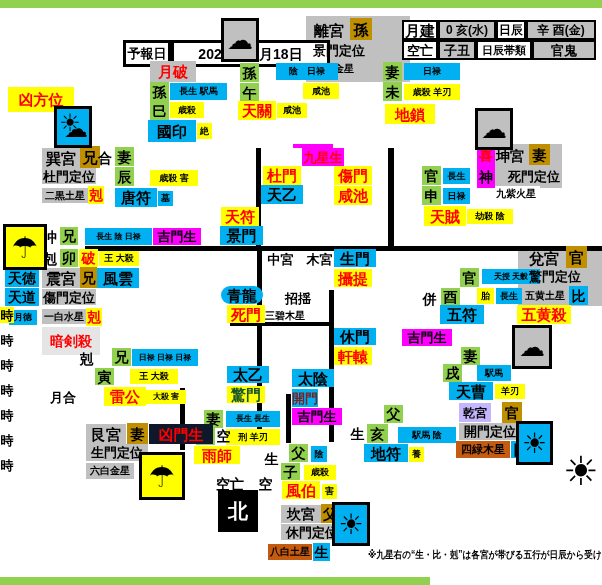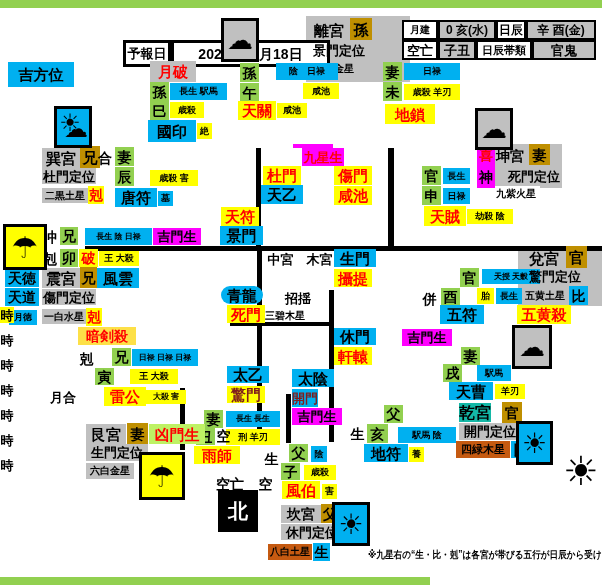--- a/index.html
+++ b/index.html
@@ -25,22 +25,22 @@
     <div class="rect" style="background: rgb(0, 0, 0); left: 230px; top: 322px; width: 103px; height: 4px;"></div>
     <div class="rect" style="background: rgb(0, 0, 0); left: 256px; top: 148px; width: 5px; height: 103px;"></div>
     <div class="rect" style="background: rgb(0, 0, 0); left: 257px; top: 251px; width: 5px; height: 191px;"></div>
     <div class="rect" style="background: rgb(0, 0, 0); left: 388px; top: 148px; width: 6px; height: 103px;"></div>
     <div class="rect" style="background: rgb(0, 0, 0); left: 329px; top: 290px; width: 5px; height: 152px;"></div>
     <div class="rect" style="background: rgb(0, 0, 0); left: 286px; top: 394px; width: 5px; height: 49px;"></div>
     <div class="rect" style="background: rgb(0, 0, 0); left: 180px; top: 388px; width: 5px; height: 62px;"></div>
     <div class="rect" style="background: rgb(255, 0, 255); left: 293px; top: 144px; width: 40px; height: 4px;"></div>
     <div class="cell" style="background: rgb(255, 255, 255); color: rgb(0, 0, 0); font-size: 13px; border: 3px solid rgb(0, 0, 0); left: 123px; top: 40px; width: 48px; height: 27px;">予報日</div>
     <div class="cell" style="background: rgb(255, 255, 255); color: rgb(0, 0, 0); font-size: 14px; border: 3px solid rgb(0, 0, 0); left: 171px; top: 40px; width: 159px; height: 27px;">2025年12月18日</div>
-    <div class="cell" style="background: rgb(0, 176, 240); color: rgb(0, 0, 0); font-size: 15px; left: 8px; top: 62px; width: 66px; height: 25px;">吉方位</div>
-    <div class="cell" style="background: rgb(255, 255, 255); color: rgb(0, 0, 0); font-size: 10px; border: 2px solid rgb(0, 0, 0); left: 402px; top: 20px; width: 36px; height: 20px;">月建</div>
+    <div class="cell" style="background: rgb(255, 255, 0); color: rgb(255, 0, 0); font-size: 15px; left: 8px; top: 87px; width: 66px; height: 25px;">凶方位</div>
+    <div class="cell" style="background: rgb(255, 255, 255); color: rgb(0, 0, 0); font-size: 15px; border: 2px solid rgb(0, 0, 0); left: 402px; top: 20px; width: 36px; height: 20px;">月建</div>
     <div class="cell" style="background: rgb(192, 192, 192); color: rgb(0, 0, 0); font-size: 12px; border: 2px solid rgb(0, 0, 0); left: 438px; top: 20px; width: 58px; height: 20px;">0 亥(水)</div>
     <div class="cell" style="background: rgb(255, 255, 255); color: rgb(0, 0, 0); font-size: 12px; border: 2px solid rgb(0, 0, 0); left: 496px; top: 20px; width: 30px; height: 20px;">日辰</div>
     <div class="cell" style="background: rgb(192, 192, 192); color: rgb(0, 0, 0); font-size: 12px; border: 2px solid rgb(0, 0, 0); left: 526px; top: 20px; width: 70px; height: 20px;">辛 酉(金)</div>
     <div class="cell" style="background: rgb(255, 255, 255); color: rgb(0, 0, 0); font-size: 13px; border: 2px solid rgb(0, 0, 0); left: 402px; top: 40px; width: 36px; height: 20px;">空亡</div>
     <div class="cell" style="background: rgb(192, 192, 192); color: rgb(0, 0, 0); font-size: 13px; border: 2px solid rgb(0, 0, 0); left: 438px; top: 40px; width: 38px; height: 20px;">子丑</div>
     <div class="cell" style="background: rgb(255, 255, 255); color: rgb(0, 0, 0); font-size: 11px; border: 2px solid rgb(0, 0, 0); left: 476px; top: 40px; width: 56px; height: 20px;">日辰帯類</div>
     <div class="cell" style="background: rgb(192, 192, 192); color: rgb(0, 0, 0); font-size: 13px; border: 2px solid rgb(0, 0, 0); left: 532px; top: 40px; width: 64px; height: 20px;">官鬼</div>
     <div class="cell" style="color: rgb(0, 0, 0); font-size: 15px; left: 310px; top: 20px; width: 38px; height: 20px;">離宮</div>
     <div class="cell" style="background: rgb(191, 143, 0); color: rgb(0, 0, 0); font-size: 15px; left: 350px; top: 18px; width: 22px; height: 22px;">孫</div>
     <div class="cell" style="color: rgb(0, 0, 0); font-size: 13px; left: 310px; top: 42px; width: 58px; height: 16px;">景門定位</div>
@@ -96,21 +96,21 @@
     <div class="cell" style="background: rgb(255, 255, 0); color: rgb(0, 0, 0); font-size: 9px; left: 99px; top: 251px; width: 40px; height: 15px;">王 大殺</div>
     <div class="cell" style="background: rgb(0, 176, 240); color: rgb(0, 0, 0); font-size: 14px; left: 5px; top: 268px; width: 34px; height: 19px;">天徳</div>
     <div class="cell" style="background: rgb(192, 192, 192); color: rgb(0, 0, 0); font-size: 15px; left: 42px; top: 268px; width: 38px; height: 20px;">震宮</div>
     <div class="cell" style="background: rgb(191, 143, 0); color: rgb(0, 0, 0); font-size: 14px; left: 80px; top: 267px; width: 17px; height: 21px;">兄</div>
     <div class="cell" style="background: rgb(0, 176, 240); color: rgb(0, 0, 0); font-size: 15px; left: 97px; top: 268px; width: 42px; height: 20px;">風雲</div>
     <div class="cell" style="background: rgb(0, 176, 240); color: rgb(0, 0, 0); font-size: 14px; left: 5px; top: 288px; width: 34px; height: 18px;">天道</div>
     <div class="cell" style="background: rgb(192, 192, 192); color: rgb(0, 0, 0); font-size: 13px; left: 42px; top: 289px; width: 54px; height: 16px;">傷門定位</div>
     <div class="cell" style="background: rgb(0, 176, 240); color: rgb(0, 0, 0); font-size: 9px; left: 9px; top: 310px; width: 28px; height: 15px;">月徳</div>
     <div class="cell" style="background: rgb(192, 192, 192); color: rgb(0, 0, 0); font-size: 10px; left: 42px; top: 309px; width: 44px; height: 15px;">一白水星</div>
     <div class="cell" style="background: rgb(255, 255, 0); color: rgb(255, 0, 0); font-size: 14px; left: 86px; top: 308px; width: 16px; height: 18px;">剋</div>
-    <div class="cell" style="background: #fde047; color: rgb(255, 0, 0); font-size: 14px; left: 42px; top: 327px; width: 58px; height: 18px; margin-left: 36px;">暗剣殺</div>
+    <div class="cell" style="background: #e5e5e5; color: rgb(255, 0, 0); font-size: 14px; left: 42px; top: 327px; width: 58px; height: 28px;">暗剣殺</div>
     <div class="cell" style="color: rgb(0, 0, 0); font-size: 14px; left: 78px; top: 350px; width: 17px; height: 17px;">剋</div>
     <div class="cell" style="background: rgb(146, 208, 80); color: rgb(0, 0, 0); font-size: 14px; left: 112px; top: 348px; width: 19px; height: 18px;">兄</div>
     <div class="cell" style="background: rgb(0, 176, 240); color: rgb(0, 0, 0); font-size: 8px; left: 132px; top: 349px; width: 66px; height: 17px;">日禄 日禄 日禄</div>
     <div class="cell" style="background: rgb(146, 208, 80); color: rgb(0, 0, 0); font-size: 14px; left: 95px; top: 368px; width: 19px; height: 17px;">寅</div>
     <div class="cell" style="background: rgb(255, 255, 0); color: rgb(0, 0, 0); font-size: 9px; left: 130px; top: 369px; width: 48px; height: 15px;">王 大殺</div>
     <div class="cell" style="background: rgb(255, 255, 0); color: rgb(255, 0, 0); font-size: 15px; left: 104px; top: 387px; width: 42px; height: 19px;">雷公</div>
     <div class="cell" style="background: rgb(255, 255, 0); color: rgb(0, 0, 0); font-size: 8px; left: 146px; top: 390px; width: 40px; height: 14px;">大殺 害</div>
     <div class="cell" style="color: rgb(0, 0, 0); font-size: 13px; left: 46px; top: 389px; width: 34px; height: 16px;">月合</div>
     <div class="cell" style="background: rgb(255, 255, 0); color: rgb(0, 0, 0); font-size: 13px; left: 0px; top: 307px; width: 14px; height: 16px;">時</div>
     <div class="cell" style="color: rgb(0, 0, 0); font-size: 13px; left: 0px; top: 332px; width: 14px; height: 16px;">時</div>
@@ -133,21 +133,21 @@
     <div class="cell" style="color: rgb(0, 0, 0); font-size: 13px; left: 280px; top: 290px; width: 36px; height: 16px;">招揺</div>
     <div class="cell" style="background: rgb(255, 255, 0); color: rgb(255, 0, 0); font-size: 15px; left: 227px; top: 305px; width: 38px; height: 18px;">死門</div>
     <div class="cell" style="color: rgb(0, 0, 0); font-size: 10px; left: 258px; top: 309px; width: 54px; height: 14px;">三碧木星</div>
     <div class="cell" style="background: rgb(0, 176, 240); color: rgb(0, 0, 0); font-size: 15px; left: 334px; top: 328px; width: 42px; height: 17px;">休門</div>
     <div class="cell" style="background: rgb(255, 255, 0); color: rgb(255, 0, 0); font-size: 15px; left: 334px; top: 347px; width: 38px; height: 18px;">軒轅</div>
     <div class="cell" style="background: rgb(255, 0, 255); color: rgb(0, 0, 0); font-size: 13px; left: 402px; top: 329px; width: 50px; height: 17px;">吉門生</div>
     <div class="cell" style="background: rgb(0, 176, 240); color: rgb(0, 0, 0); font-size: 15px; left: 292px; top: 369px; width: 42px; height: 18px;">太陰</div>
     <div class="cell" style="background: rgb(0, 176, 240); color: #7f1d1d; font-size: 13px; left: 292px; top: 389px; width: 26px; height: 18px;">開門</div>
     <div class="cell" style="background: rgb(255, 0, 255); color: rgb(0, 0, 0); font-size: 13px; left: 292px; top: 408px; width: 50px; height: 17px;">吉門生</div>
     <div class="cell" style="background: rgb(0, 176, 240); color: rgb(0, 0, 0); font-size: 15px; left: 227px; top: 366px; width: 42px; height: 17px;">太乙</div>
-    <div class="cell" style="background: rgb(255, 255, 0); color: #7f1d1d; font-size: 15px; left: 227px; top: 386px; width: 38px; height: 17px; text-align: right;">驚門</div>
+    <div class="cell" style="background: rgb(255, 255, 0); color: #14532d; font-size: 15px; left: 227px; top: 386px; width: 38px; height: 17px; text-align: right;">驚門</div>
     <div class="cell" style="background: rgb(146, 208, 80); color: rgb(0, 0, 0); font-size: 14px; left: 204px; top: 410px; width: 19px; height: 18px;">妻</div>
     <div class="cell" style="background: rgb(0, 176, 240); color: rgb(0, 0, 0); font-size: 8px; left: 226px; top: 411px; width: 54px; height: 16px;">長生 長生</div>
     <div class="cell" style="background: rgb(146, 208, 80); color: rgb(0, 0, 0); font-size: 14px; left: 196px; top: 428px; width: 19px; height: 17px;">丑</div>
     <div class="cell" style="background: rgb(255, 255, 0); color: rgb(0, 0, 0); font-size: 9px; left: 226px; top: 429px; width: 54px; height: 16px;">刑 羊刃</div>
     <div class="cell" style="background: rgb(255, 255, 0); color: rgb(255, 0, 0); font-size: 15px; left: 194px; top: 446px; width: 46px; height: 18px;">雨師</div>
     <div class="cell" style="color: rgb(0, 0, 0); font-size: 14px; left: 421px; top: 290px; width: 17px; height: 17px;">併</div>
     <div class="cell" style="background: rgb(146, 208, 80); color: rgb(0, 0, 0); font-size: 14px; left: 460px; top: 268px; width: 19px; height: 19px;">官</div>
     <div class="cell" style="background: rgb(0, 176, 240); color: rgb(0, 0, 0); font-size: 8px; left: 482px; top: 269px; width: 58px; height: 15px;">天授 天穀</div>
     <div class="cell" style="color: rgb(0, 0, 0); font-size: 15px; left: 524px; top: 248px; width: 40px; height: 20px;">兌宮</div>
     <div class="cell" style="background: rgb(191, 143, 0); color: rgb(0, 0, 0); font-size: 15px; left: 566px; top: 246px; width: 21px; height: 22px;">官</div>
@@ -157,40 +157,40 @@
     <div class="cell" style="background: rgb(0, 176, 240); color: rgb(0, 0, 0); font-size: 9px; left: 496px; top: 288px; width: 26px; height: 16px;">長生</div>
     <div class="cell" style="background: rgb(192, 192, 192); color: rgb(0, 0, 0); font-size: 10px; left: 522px; top: 288px; width: 46px; height: 15px;">五黄土星</div>
     <div class="cell" style="background: rgb(0, 176, 240); color: rgb(0, 0, 0); font-size: 14px; left: 569px; top: 286px; width: 19px; height: 19px;">比</div>
     <div class="cell" style="background: rgb(0, 176, 240); color: rgb(0, 0, 0); font-size: 15px; left: 440px; top: 305px; width: 44px; height: 19px;">五符</div>
     <div class="cell" style="background: rgb(255, 255, 0); color: rgb(255, 0, 0); font-size: 15px; left: 517px; top: 305px; width: 54px; height: 19px;">五黄殺</div>
     <div class="cell" style="background: rgb(146, 208, 80); color: rgb(0, 0, 0); font-size: 14px; left: 461px; top: 347px; width: 19px; height: 18px;">妻</div>
     <div class="cell" style="background: rgb(146, 208, 80); color: rgb(0, 0, 0); font-size: 14px; left: 443px; top: 364px; width: 19px; height: 18px;">戌</div>
     <div class="cell" style="background: rgb(0, 176, 240); color: rgb(0, 0, 0); font-size: 9px; left: 477px; top: 365px; width: 34px; height: 16px;">駅馬</div>
     <div class="cell" style="background: rgb(0, 176, 240); color: rgb(0, 0, 0); font-size: 15px; left: 449px; top: 382px; width: 44px; height: 18px;">天曹</div>
     <div class="cell" style="background: rgb(255, 255, 0); color: rgb(0, 0, 0); font-size: 9px; left: 495px; top: 384px; width: 30px; height: 15px;">羊刃</div>
-    <div class="cell" style="background: #14b8a6; color: rgb(0, 0, 0); font-size: 16px; left: 459px; top: 403px; width: 32px; height: 19px;">乾宮</div>
+    <div class="cell" style="background: #c4b5fd; color: rgb(0, 0, 0); font-size: 12px; left: 459px; top: 403px; width: 32px; height: 19px;">乾宮</div>
     <div class="cell" style="background: rgb(191, 143, 0); color: rgb(0, 0, 0); font-size: 14px; left: 502px; top: 402px; width: 20px; height: 21px;">官</div>
     <div class="cell" style="background: rgb(192, 192, 192); color: rgb(0, 0, 0); font-size: 13px; left: 459px; top: 423px; width: 62px; height: 17px;">開門定位</div>
     <div class="cell" style="background: rgb(197, 90, 17); color: rgb(0, 0, 0); font-size: 11px; left: 456px; top: 441px; width: 54px; height: 17px;">四緑木星</div>
     <div class="cell" style="background: rgb(0, 176, 240); color: rgb(0, 0, 0); font-size: 14px; left: 511px; top: 441px; width: 19px; height: 17px;">比</div>
     <div class="cell" style="color: rgb(0, 0, 0); font-size: 14px; left: 349px; top: 425px; width: 17px; height: 17px;">生</div>
     <div class="cell" style="background: rgb(146, 208, 80); color: rgb(0, 0, 0); font-size: 14px; left: 367px; top: 424px; width: 21px; height: 19px;">亥</div>
     <div class="cell" style="background: rgb(0, 176, 240); color: rgb(0, 0, 0); font-size: 9px; left: 398px; top: 427px; width: 58px; height: 16px;">駅馬 陰</div>
     <div class="cell" style="background: rgb(0, 176, 240); color: rgb(0, 0, 0); font-size: 15px; left: 364px; top: 444px; width: 44px; height: 18px;">地符</div>
     <div class="cell" style="background: rgb(255, 255, 0); color: rgb(0, 0, 0); font-size: 9px; left: 409px; top: 447px; width: 15px; height: 15px;">養</div>
     <div class="cell" style="background: rgb(146, 208, 80); color: rgb(0, 0, 0); font-size: 14px; left: 384px; top: 405px; width: 19px; height: 18px;">父</div>
     <div class="cell" style="background: rgb(146, 208, 80); color: rgb(0, 0, 0); font-size: 14px; left: 289px; top: 444px; width: 19px; height: 18px;">父</div>
     <div class="cell" style="background: rgb(0, 176, 240); color: rgb(0, 0, 0); font-size: 9px; left: 311px; top: 446px; width: 16px; height: 16px;">陰</div>
     <div class="cell" style="background: rgb(146, 208, 80); color: rgb(0, 0, 0); font-size: 14px; left: 281px; top: 463px; width: 19px; height: 17px;">子</div>
     <div class="cell" style="background: rgb(255, 255, 0); color: rgb(0, 0, 0); font-size: 9px; left: 304px; top: 465px; width: 32px; height: 15px;">歳殺</div>
     <div class="cell" style="background: rgb(255, 255, 0); color: rgb(255, 0, 0); font-size: 15px; left: 282px; top: 481px; width: 38px; height: 18px;">風伯</div>
     <div class="cell" style="background: rgb(255, 255, 0); color: rgb(0, 0, 0); font-size: 9px; left: 322px; top: 484px; width: 15px; height: 15px;">害</div>
     <div class="cell" style="background: rgb(192, 192, 192); color: rgb(0, 0, 0); font-size: 15px; left: 86px; top: 424px; width: 40px; height: 20px;">艮宮</div>
     <div class="cell" style="background: rgb(191, 143, 0); color: rgb(0, 0, 0); font-size: 14px; left: 127px; top: 423px; width: 21px; height: 21px;">妻</div>
-    <div class="cell" style="background: #bef264; color: rgb(255, 0, 0); font-size: 15px; left: 149px; top: 424px; width: 56px; height: 20px;">凶門生</div>
+    <div class="cell" style="background: #0f172a; color: rgb(255, 0, 0); font-size: 15px; left: 149px; top: 424px; width: 64px; height: 20px;">凶門生</div>
     <div class="cell" style="color: rgb(0, 0, 0); font-size: 14px; left: 215px; top: 427px; width: 17px; height: 17px;">空</div>
     <div class="cell" style="background: rgb(192, 192, 192); color: rgb(0, 0, 0); font-size: 13px; left: 86px; top: 444px; width: 62px; height: 17px;">生門定位</div>
     <div class="cell" style="background: rgb(192, 192, 192); color: rgb(0, 0, 0); font-size: 10px; left: 86px; top: 463px; width: 48px; height: 16px;">六白金星</div>
     <div class="cell" style="background: rgb(192, 192, 192); color: rgb(0, 0, 0); font-size: 14px; left: 281px; top: 505px; width: 40px; height: 18px;">坎宮</div>
     <div class="cell" style="background: rgb(191, 143, 0); color: rgb(0, 0, 0); font-size: 14px; left: 321px; top: 504px; width: 18px; height: 19px;">父</div>
     <div class="cell" style="background: rgb(192, 192, 192); color: rgb(0, 0, 0); font-size: 13px; left: 281px; top: 524px; width: 62px; height: 16px;">休門定位</div>
     <div class="cell" style="background: rgb(197, 90, 17); color: rgb(0, 0, 0); font-size: 10px; left: 268px; top: 544px; width: 44px; height: 16px;">八白土星</div>
     <div class="cell" style="background: rgb(0, 176, 240); color: rgb(0, 0, 0); font-size: 14px; left: 313px; top: 543px; width: 17px; height: 18px;">生</div>
     <div class="cell" style="color: rgb(0, 0, 0); font-size: 14px; left: 263px; top: 450px; width: 17px; height: 17px;">生</div>
     <div class="cell" style="color: rgb(0, 0, 0); font-size: 14px; left: 213px; top: 476px; width: 34px; height: 16px;">空亡</div>

